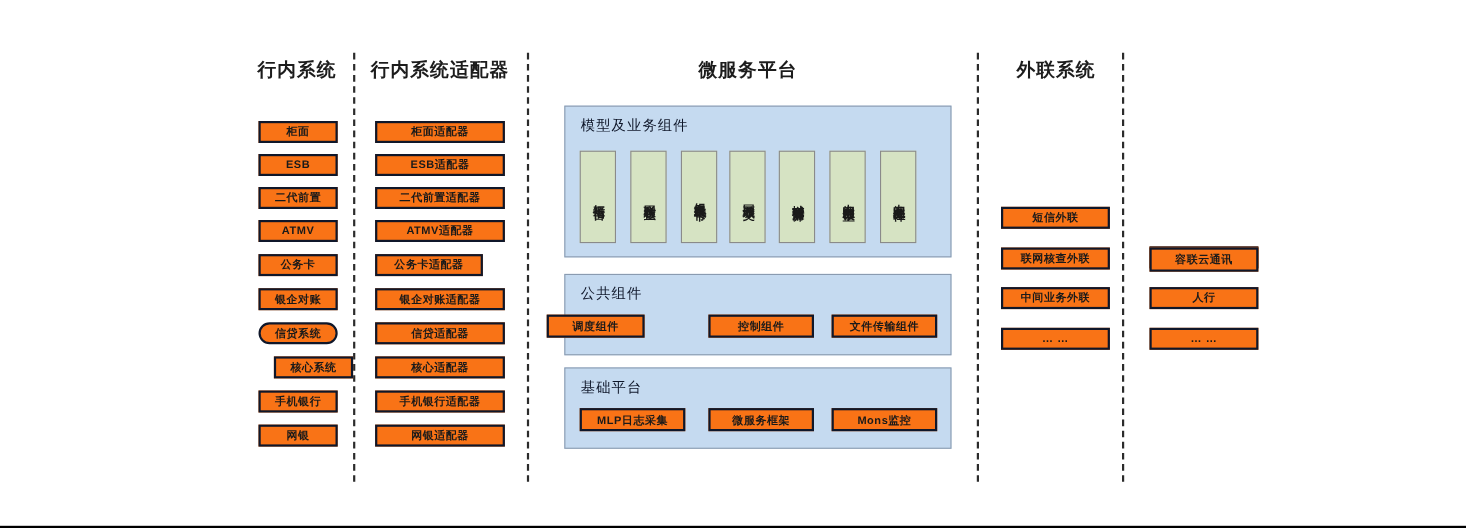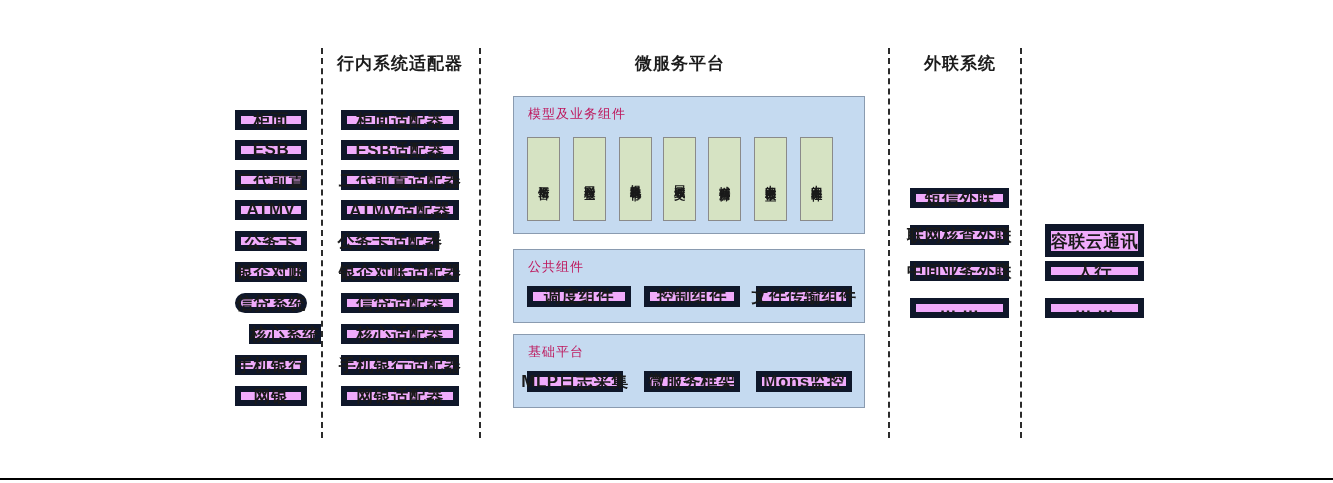--- a/index.html
+++ b/index.html
@@ -37,27 +37,27 @@
   
   .divider {
     position: absolute;
     width: 0;
     border-left: 2px dashed #2b2b2b;
   }
 
   
   .node {
     position: absolute;
-    background: #f0abfc;
-    border: 6px solid #0f172a;
+    background: #f97316;
+    border: 2px solid #0f172a;
     box-sizing: border-box;
     display: flex;
     align-items: center;
     justify-content: center;
-    font-size: 17px;
+    font-size: 10px;
     font-weight: bold;
     color: #1a1a1a;
     letter-spacing: 0.5px;
     white-space: nowrap;
   }
 
   
   .node-vert {
     position: absolute;
     background: #d6e3c3;
@@ -85,39 +85,40 @@
     position: absolute;
     background: #c5daf0;
     border: 1px solid #8a9bb0;
     box-sizing: border-box;
   }
   .panel-title {
     position: absolute;
     left: 14px;
     top: 8px;
     font-size: 13px;
-    color: #be185d;
+    color: #0f172a;
     letter-spacing: 1px;
     white-space: nowrap;
   }
 
   
   .bottom-rule {
     position: absolute;
     left: 0;
     width: 1333px;
     height: 0;
     border-top: 2px solid #000000;
   }
 </style>
 </head>
 <body>
 
 <div class="canvas">
 
+  <div class="col-header" style="left:200px; top:52px; width:140px;">行内系统</div>
 
   <div class="col-header" style="left:325px; top:52px; width:150px;">行内系统适配器</div>
 
   <div class="col-header" style="left:600px; top:52px; width:160px;">微服务平台</div>
 
   <div class="col-header" style="left:890px; top:52px; width:140px;">外联系统</div>
 
 
   <div class="divider" style="left:321px; top:48px; height:390px;"></div>
   <div class="divider" style="left:479px; top:48px; height:390px;"></div>
@@ -168,36 +169,36 @@
   <div class="node-vert" style="left:754px; top:137px; width:33px; height:84px;">
     <span>中间业务模型</span>
   </div>
   <div class="node-vert" style="left:800px; top:137px; width:33px; height:84px;">
     <span>中间业务组件</span>
   </div>
 
   <div class="panel" style="left:513px; top:249px; width:352px; height:74px;">
     <div class="panel-title">公共组件</div>
   </div>
-  <div class="node" style="left:527px; top:286px; width:104px; height:21px;">调度组件</div>
+  <div class="node" style="left:497px; top:286px; width:89px; height:21px;">调度组件</div>
   <div class="node" style="left:644px; top:286px; width:96px; height:21px;">控制组件</div>
   <div class="node" style="left:756px; top:286px; width:96px; height:21px;">文件传输组件</div>
 
   <div class="panel" style="left:513px; top:334px; width:352px; height:74px;">
     <div class="panel-title">基础平台</div>
   </div>
   <div class="node" style="left:527px; top:371px; width:96px; height:21px;">MLP日志采集</div>
   <div class="node" style="left:644px; top:371px; width:96px; height:21px;">微服务框架</div>
   <div class="node" style="left:756px; top:371px; width:96px; height:21px;">Mons监控</div>
 
   <div class="node" style="left:910px; top:188px; width:99px; height:20px;">短信外联</div>
   <div class="node" style="left:910px; top:225px; width:99px; height:20px;">联网核查外联</div>
   <div class="node" style="left:910px; top:261px; width:99px; height:20px;">中间业务外联</div>
   <div class="node" style="left:910px; top:298px; width:99px; height:20px;">… …</div>
 
   <div class="node" style="left:1045px; top:188px; width:99px; height:20px;margin-top:36px;">鸿联九五</div>
-  <div class="node" style="left:1045px; top:225px; width:99px; height:32px;">容联云通讯</div>
+  <div class="node" style="left:1045px; top:225px; width:99px; height:22px;">容联云通讯</div>
   <div class="node" style="left:1045px; top:261px; width:99px; height:20px;">人行</div>
   <div class="node" style="left:1045px; top:298px; width:99px; height:20px;">… …</div>
 
   <div class="bottom-rule" style="top:478px;"></div>
 
 </div>
 
 </body></html>

